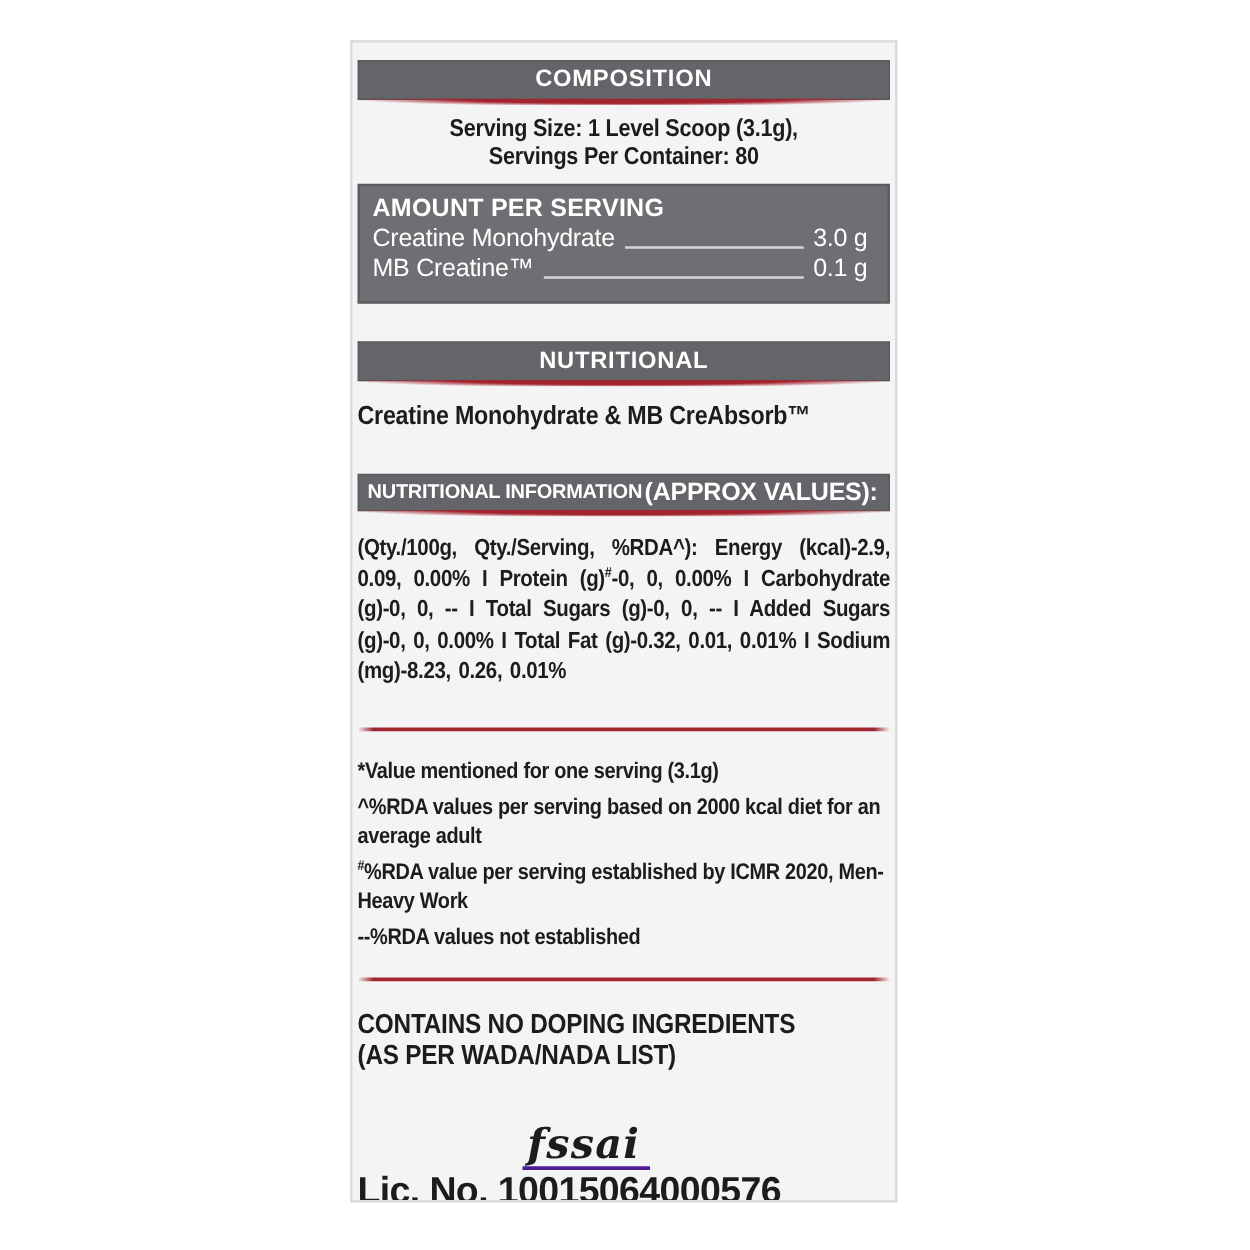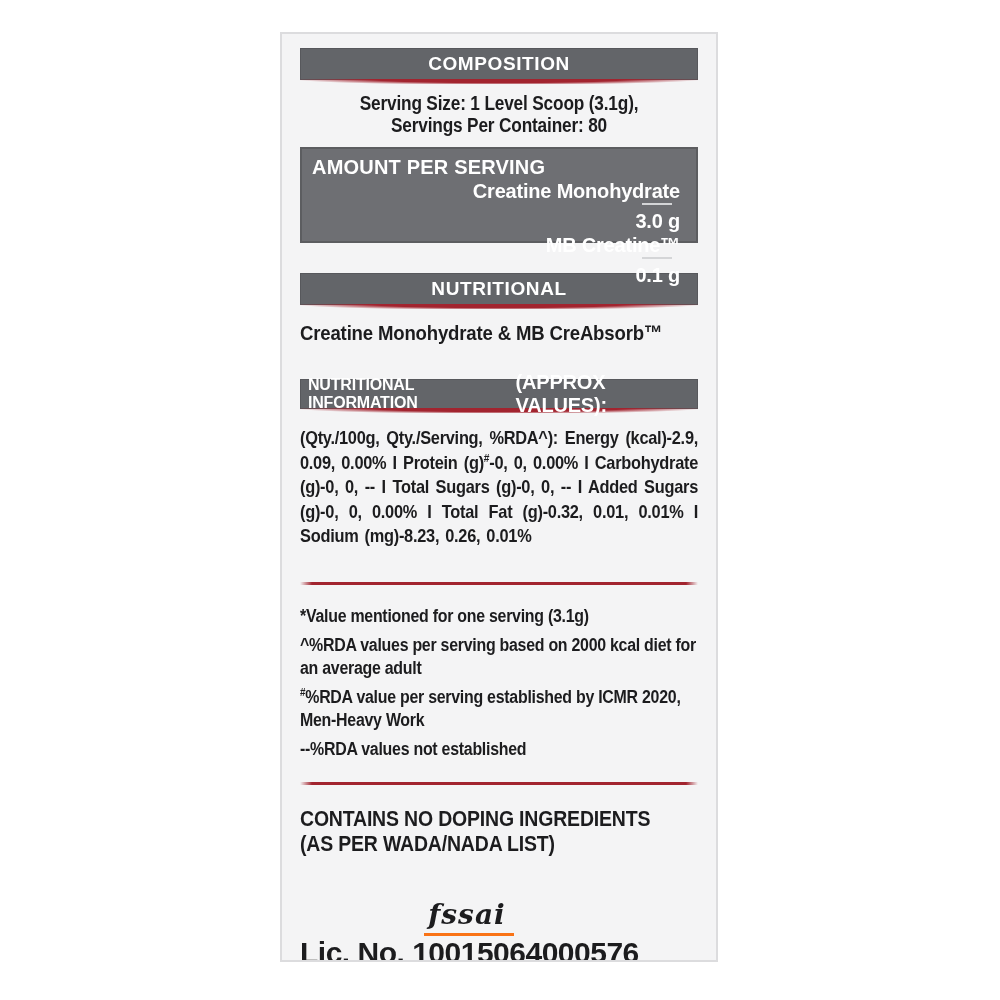--- a/index.html
+++ b/index.html
@@ -7,21 +7,21 @@
     width:1000px;height:1000px;background:#ffffff;
     font-family:"Liberation Sans", sans-serif;
     color:var(--ink,#1c1c1e);
     -webkit-font-smoothing:antialiased;
   }
   .card{
     position:absolute;left:280px;top:32px;width:438px;height:930px;
     background:#f4f4f5;border:2px solid #dcdcde;box-sizing:border-box;
     overflow:hidden;
   }
-  .content{padding:0 18px;}
+  .content{padding:0 4px;}
   
   .cx{width:113%;transform:scaleX(.885);transform-origin:left top;}
   
   .bar{
     background:var(--bar,#636569);
     color:#fff;font-weight:700;
     height:32px;display:flex;align-items:center;justify-content:center;
     box-shadow:inset 0 0 0 1px rgba(0,0,0,.12);
   }
   .bar.left{justify-content:flex-start;padding:0 8px;}
@@ -35,21 +35,21 @@
   }
   
   .serving{margin-top:9px;text-align:center;font-weight:700;font-size:19.5px;line-height:21.5px;letter-spacing:-0.2px;}
   
   .panel{
     margin-top:11px;background:var(--panel,#6e6f73);color:#fff;
     border:2px solid rgba(0,0,0,.16);box-sizing:border-box;
     height:96px;padding:7px 16px 0 10px;
   }
   .panel-title{font-weight:700;font-size:20px;letter-spacing:.2px;}
-  .nrow{display:flex;align-items:flex-end;font-weight:700;font-size:20px;line-height:24px;letter-spacing:-0.2px;flex-direction:column;}
+  .nrow{display:flex;font-weight:400;font-size:20px;line-height:24px;letter-spacing:-0.2px;}
   .leader{flex:1;border-bottom:2px solid #d4d5d7;margin:0 8px 4px 8px;min-width:30px;}
   
   .ing-bar{margin-top:30px;}
   .ing-text{margin-top:12px;font-weight:700;font-size:21px;letter-spacing:-0.2px;}
   
   .nut-bar{margin-top:34px;height:30px;}
   .nut-par{
     margin-top:13px;font-weight:700;font-size:18.5px;line-height:24.5px;
     text-align:justify;text-align-last:left;letter-spacing:-0.3px;word-spacing:2px;
   }
@@ -65,22 +65,22 @@
   
   .foot{margin-top:20px;font-weight:700;font-size:18px;line-height:22.5px;letter-spacing:-0.3px;}
   .foot .fn{margin-bottom:7px;}
   
   .doping{margin-top:21px;font-weight:700;font-size:22px;line-height:25px;letter-spacing:-0.2px;}
   
   .fssai-wrap{margin-top:42px;text-align:center;width:100%;}
   .fssai{
     display:inline-block;margin-left:-60px;
     font-family:"DejaVu Serif", serif;font-style:italic;font-weight:600;
-    font-size:28px;line-height:34px;letter-spacing:1px;
-    border-bottom:3px solid #f97316;padding:0 8px 1px 4px;
+    font-size:33px;line-height:34px;letter-spacing:1px;
+    border-bottom:3px solid #4c1d95;padding:0 8px 1px 4px;
   }
   .lic{margin-top:0;font-weight:700;font-size:30px;letter-spacing:-0.5px;}
 </style>
 </head>
 <body>
 
 <div class="card">
   <div class="content">
 
     <div class="bar" style="margin-top:14px;">

